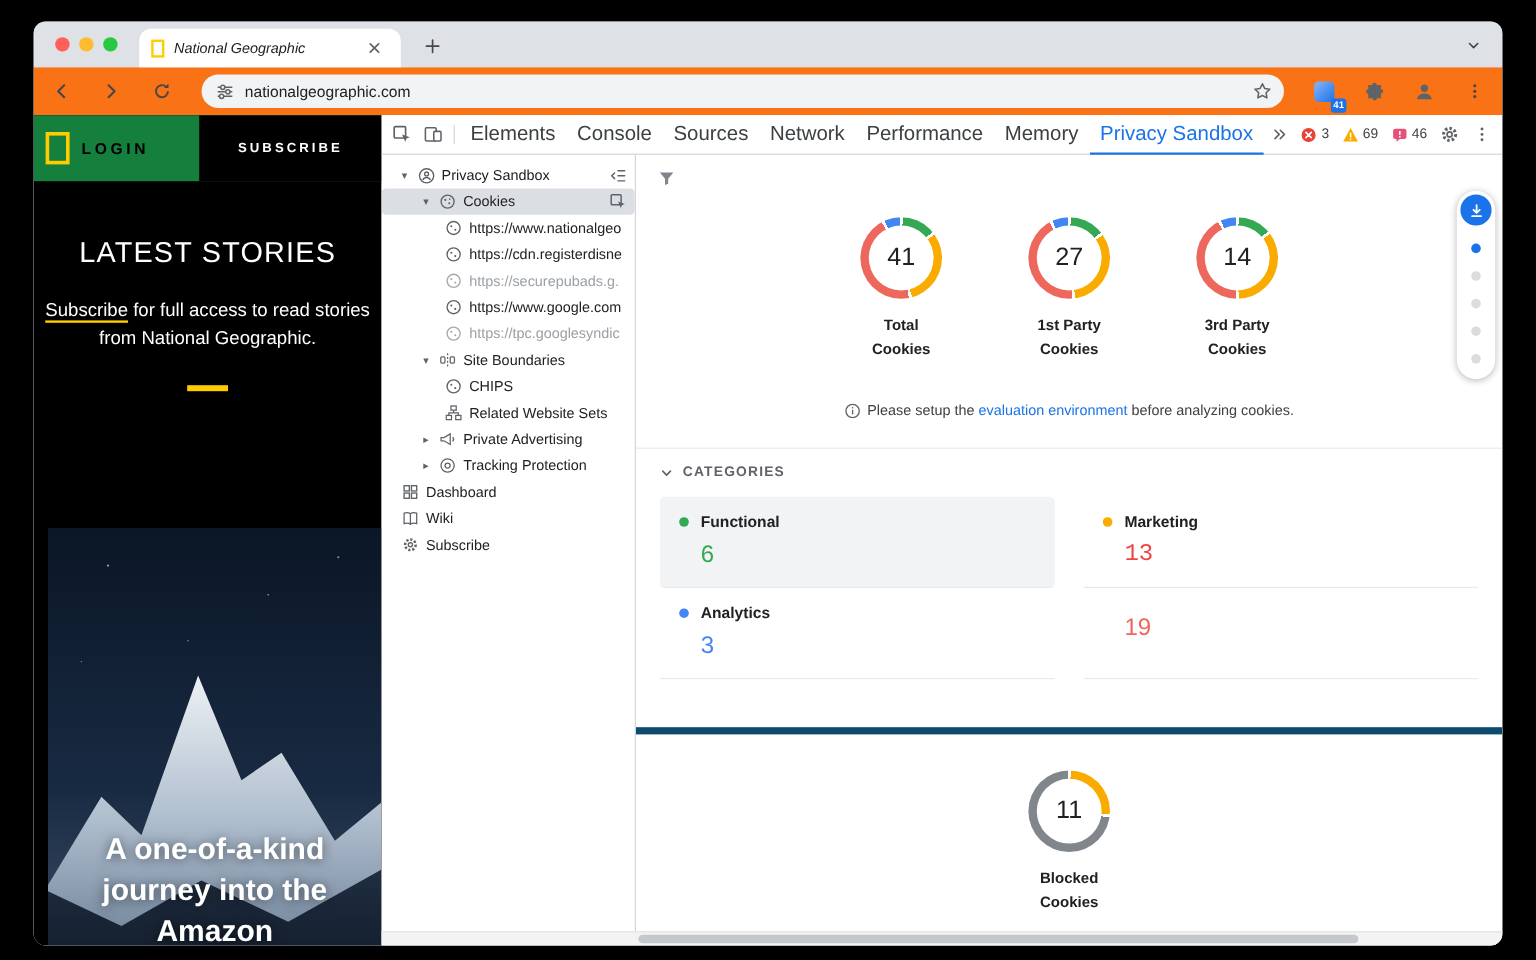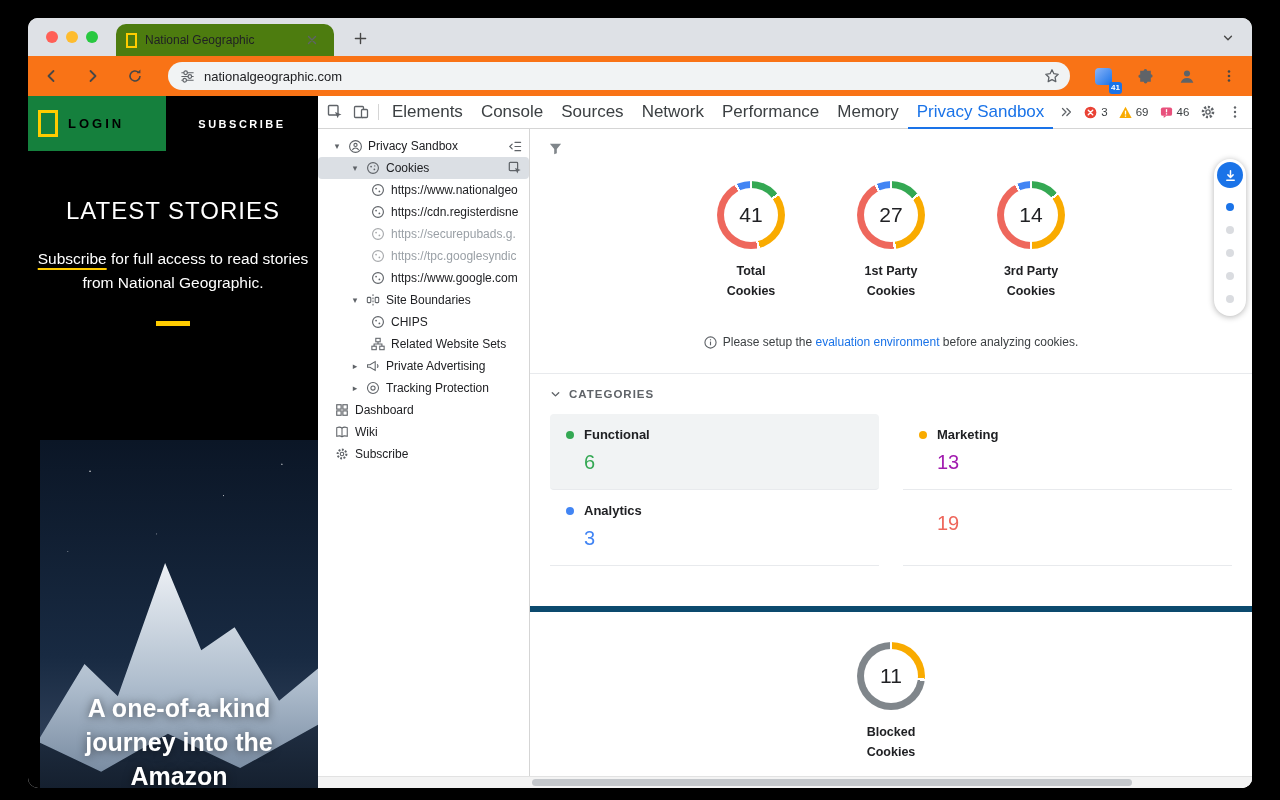--- a/index.html
+++ b/index.html
@@ -12,22 +12,22 @@
     position:absolute; left:28px; top:18px; width:1224px; height:770px;
     border-radius:10px; overflow:hidden; background:#fff; display:flex; flex-direction:column;
     box-shadow:0 10px 40px rgba(0,0,0,.6);
   }
   
   .tabstrip { height:38px; background:#dee1e6; flex:0 0 auto; position:relative; }
   .traffic { position:absolute; left:18px; top:13px; display:flex; gap:8px; }
   .tl { width:12px; height:12px; border-radius:50%; }
   .tl.red{background:#ff5f57}.tl.yellow{background:#febc2e}.tl.green{background:#28c840}
   .tab {
-    position:absolute; left:88px; top:6px; width:218px; height:32px; background:#4d7c0f;
-    border-radius:10px 10px 0 0; display:flex; align-items:center; gap:8px; padding:0 10px;
+    position:absolute; left:88px; top:6px; width:218px; height:32px; background:#ffffff;
+    border-radius:10px 10px 0 0; display:flex; align-items:center; gap:8px; padding:0 10px;font-style:italic;
   }
   .favicon { width:11px; height:15px; border:2.5px solid #ffcc00; flex:0 0 auto; }
   .tab-title { font-size:12px; color:#202124; flex:1; white-space:nowrap; overflow:hidden; }
   .iconbtn { width:24px; height:24px; display:flex; align-items:center; justify-content:center; border-radius:50%; flex:0 0 auto; }
   .newtab { position:absolute; left:320px; top:8px; }
   .tabsearch { position:absolute; right:12px; top:8px; }
   
   .toolbar { height:40px; background:#f97316; display:flex; align-items:center; padding:0 8px; gap:12px; flex:0 0 auto; }
   .navbtn { width:30px; height:30px; display:flex; align-items:center; justify-content:center; border-radius:50%; flex:0 0 auto; }
   .urlbar { flex:1; height:28px; background:#f1f3f4; border-radius:14px; display:flex; align-items:center; gap:9px; padding:0 6px 0 12px; margin:0 6px; min-width:0; }
@@ -361,39 +361,39 @@
           <div class="trow d2 dim">
             <span class="nicon">
                 <svg width="14" height="14" viewBox="0 0 16 16">
                   <circle cx="8" cy="8" r="6.2" fill="none" stroke="#5f6368" stroke-width="1.3"></circle>
                   <circle cx="5.8" cy="6.4" r="1" fill="#5f6368"></circle>
                   <circle cx="9.6" cy="9.6" r="1" fill="#5f6368"></circle>
                 </svg>
               </span>
             <span class="tlabel">https://securepubads.g.</span>
           </div>
-          <div class="trow d2 dim">
+          <div class="trow d2">
             <span class="nicon">
                 <svg width="14" height="14" viewBox="0 0 16 16">
                   <circle cx="8" cy="8" r="6.2" fill="none" stroke="#5f6368" stroke-width="1.3"></circle>
                   <circle cx="5.8" cy="6.4" r="1" fill="#5f6368"></circle>
                   <circle cx="9.6" cy="9.6" r="1" fill="#5f6368"></circle>
                 </svg>
               </span>
-            <span class="tlabel">https://tpc.googlesyndic</span>
-          </div>
-          <div class="trow d2">
+            <span class="tlabel">https://www.google.com</span>
+          </div>
+          <div class="trow d2 dim">
             <span class="nicon">
                 <svg width="14" height="14" viewBox="0 0 16 16">
                   <circle cx="8" cy="8" r="6.2" fill="none" stroke="#5f6368" stroke-width="1.3"></circle>
                   <circle cx="5.8" cy="6.4" r="1" fill="#5f6368"></circle>
                   <circle cx="9.6" cy="9.6" r="1" fill="#5f6368"></circle>
                 </svg>
               </span>
-            <span class="tlabel">https://www.google.com</span>
+            <span class="tlabel">https://tpc.googlesyndic</span>
           </div>
           <div class="trow d1">
             <span class="exp">▾</span>
             <span class="nicon">
                 <svg width="14" height="14" viewBox="0 0 16 16" stroke="#5f6368" fill="none" stroke-width="1.2">
                   <path d="M8 1.5v13" stroke-dasharray="2 1.6"></path>
                   <rect x="1.5" y="5" width="4" height="6" rx="1"></rect>
                   <rect x="10.5" y="5" width="4" height="6" rx="1"></rect>
                 </svg>
               </span>
@@ -538,21 +538,21 @@
                     <span class="cat-dot" style="background: rgb(52, 168, 83);"></span>
                     <span class="cat-name">Functional</span>
                   </div>
                 <div class="cat-count" style="color: rgb(52, 168, 83);">6</div>
               </div>
               <div class="cat-cell">
                 <div class="cat-top">
                     <span class="cat-dot" style="background: rgb(249, 171, 0);"></span>
                     <span class="cat-name">Marketing</span>
                   </div>
-                <div class="cat-count" style="color: #a21caf;">13</div>
+                <div class="cat-count" style="color: #ef4444; font-family: Liberation Mono, monospace;">13</div>
               </div>
               <div class="cat-cell">
                 <div class="cat-top">
                     <span class="cat-dot" style="background: rgb(66, 133, 244);"></span>
                     <span class="cat-name">Analytics</span>
                   </div>
                 <div class="cat-count" style="color: rgb(66, 133, 244);">3</div>
               </div>
               <div class="cat-cell">
                 <div class="cat-count" style="color: rgb(238, 103, 92);">19</div>

